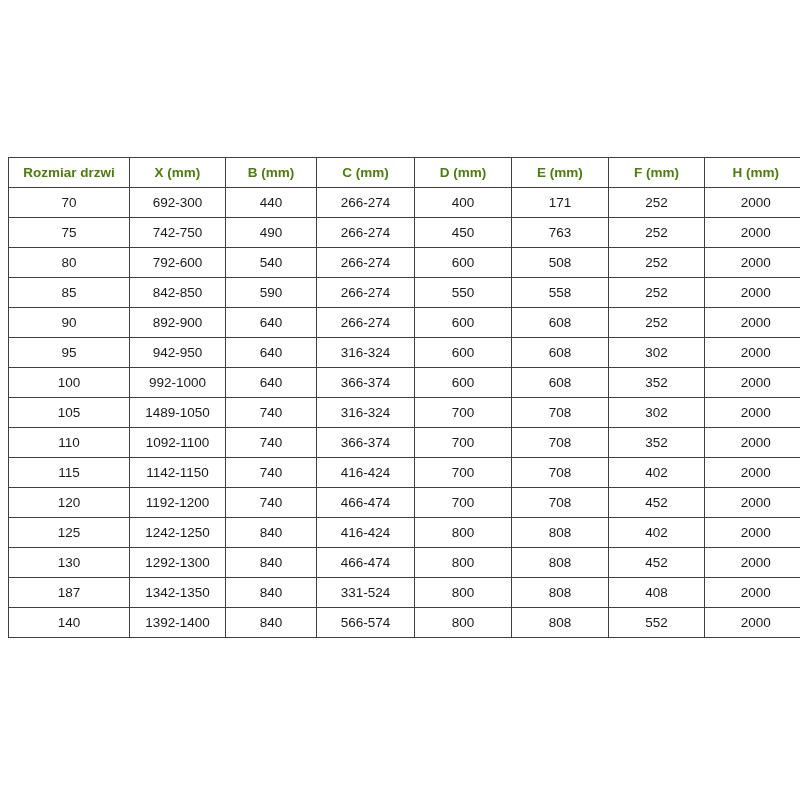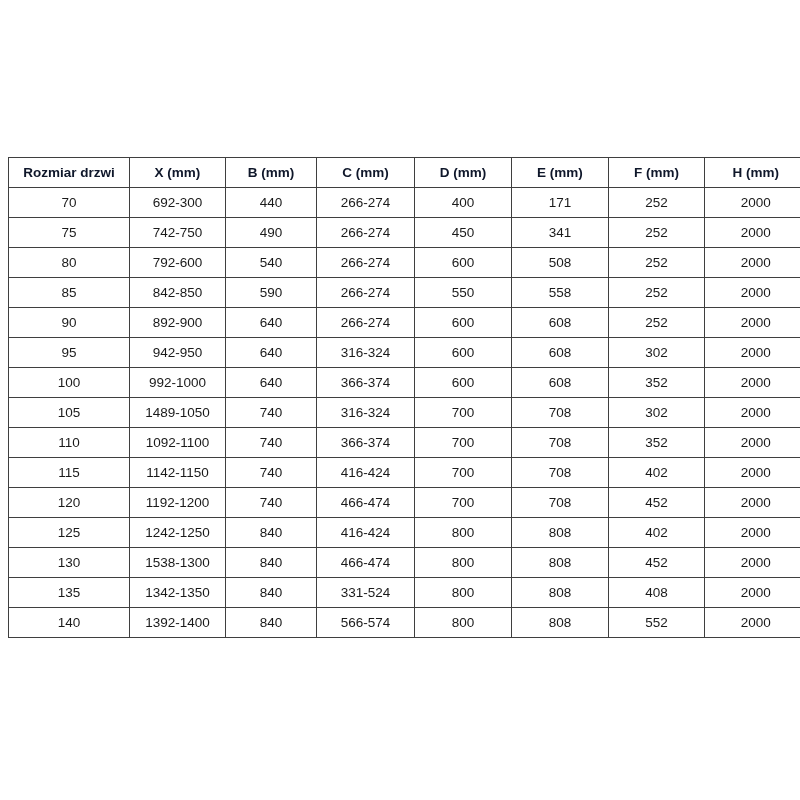--- a/index.html
+++ b/index.html
@@ -29,21 +29,21 @@
     vertical-align: middle;
     height: 29px;
     padding: 0 2px;
     font-size: 13.5px;
     color: #1a1a1a;
     white-space: nowrap;
     overflow: hidden;
   }
   table.spec th {
     font-weight: bold;
-    color: #0f172a;
+    color: #4d7c0f;
     margin-top: 33px;
   }
   
   table.spec th:last-child,
   table.spec td:last-child {
     border-right: none;
   }
 </style>
 </head>
 <body>
@@ -82,21 +82,21 @@
           <td>171</td>
           <td>252</td>
           <td>2000</td>
         </tr>
         <tr>
           <td>75</td>
           <td>742-750</td>
           <td>490</td>
           <td>266-274</td>
           <td>450</td>
-          <td>341</td>
+          <td>763</td>
           <td>252</td>
           <td>2000</td>
         </tr>
         <tr>
           <td>80</td>
           <td>792-600</td>
           <td>540</td>
           <td>266-274</td>
           <td>600</td>
           <td>508</td>
@@ -188,30 +188,30 @@
           <td>1242-1250</td>
           <td>840</td>
           <td>416-424</td>
           <td>800</td>
           <td>808</td>
           <td>402</td>
           <td>2000</td>
         </tr>
         <tr>
           <td>130</td>
-          <td>1538-1300</td>
+          <td>1292-1300</td>
           <td>840</td>
           <td>466-474</td>
           <td>800</td>
           <td>808</td>
           <td>452</td>
           <td>2000</td>
         </tr>
         <tr>
-          <td>135</td>
+          <td>187</td>
           <td>1342-1350</td>
           <td>840</td>
           <td>331-524</td>
           <td>800</td>
           <td>808</td>
           <td>408</td>
           <td>2000</td>
         </tr>
         <tr>
           <td>140</td>

